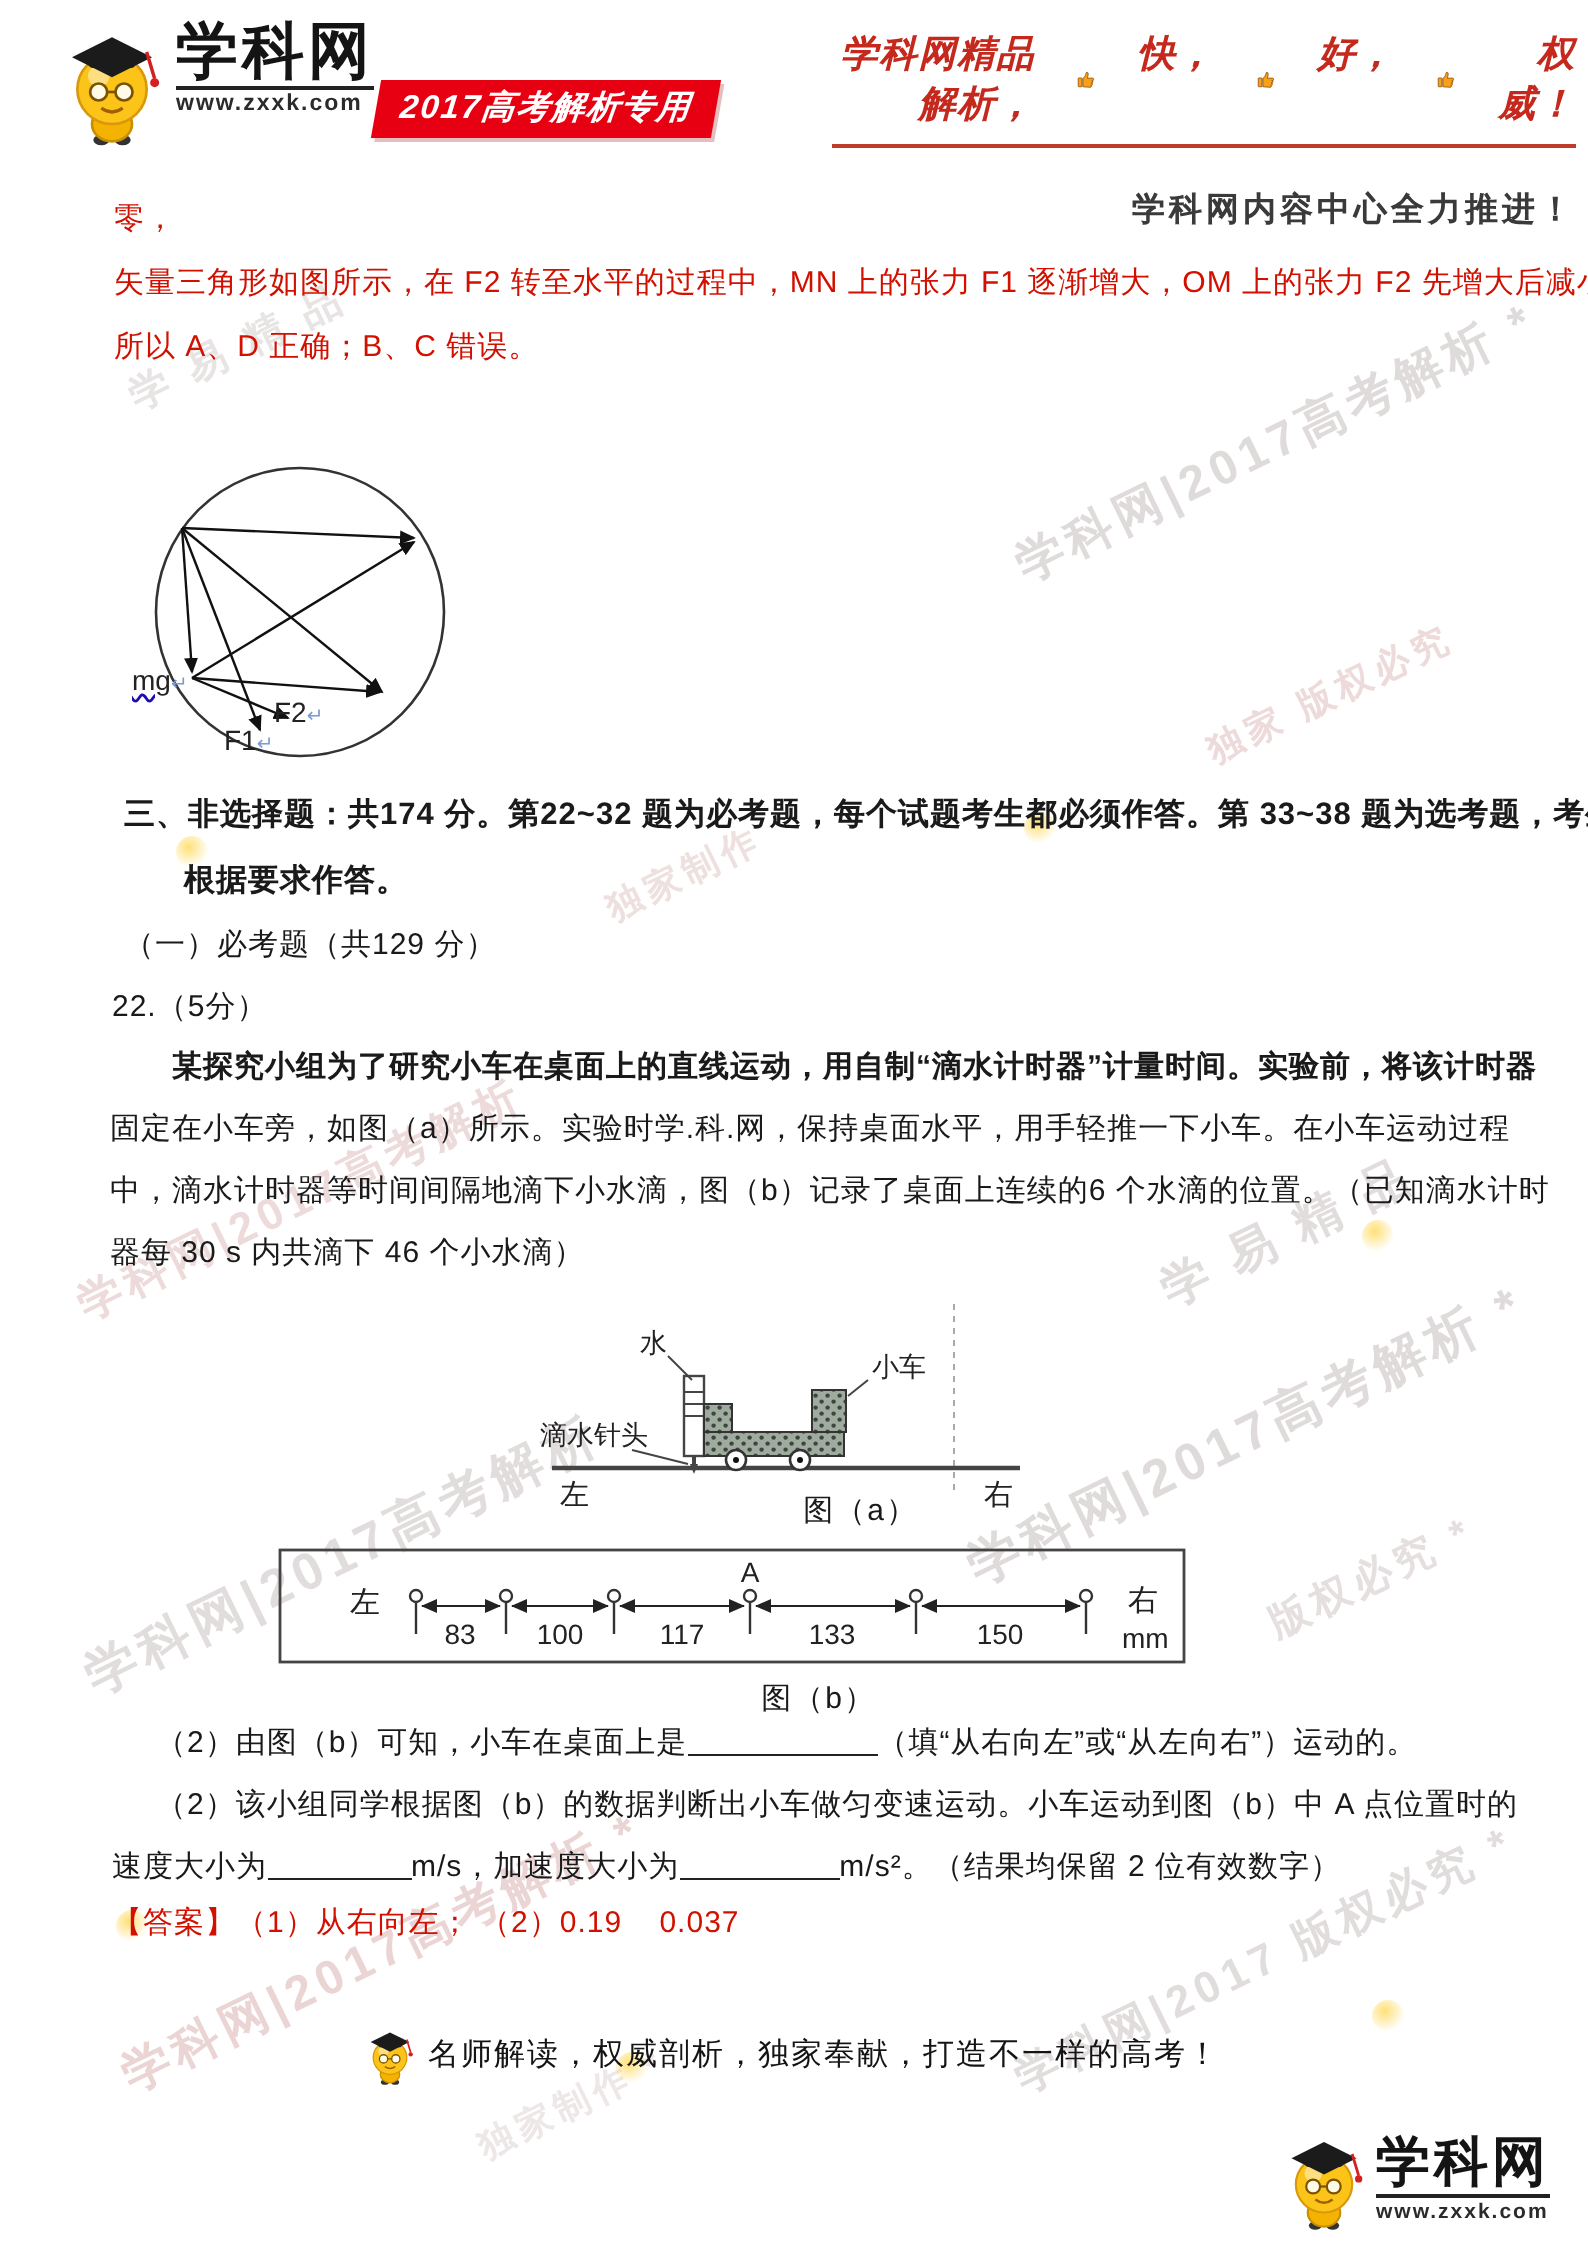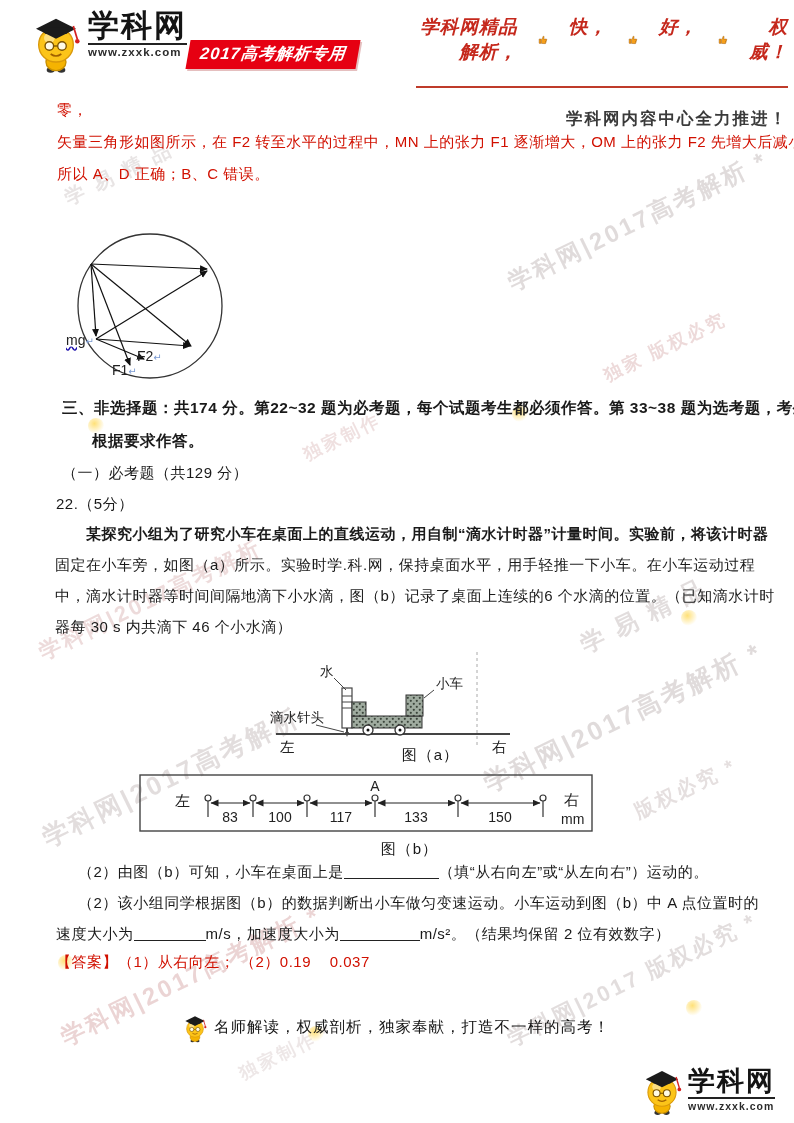--- a/index.html
+++ b/index.html
@@ -12,21 +12,21 @@
   .pre{white-space:pre;}
   .blank{display:inline-block;border-bottom:1.2px solid #222;height:14px;vertical-align:-2px;}
   
   .logo-wrap{left:28px;top:10px;display:flex;align-items:flex-start;}
   .logo-text .name{font-size:31px;font-weight:900;letter-spacing:2px;color:#141414;line-height:32px;}
   .logo-text .url{display:block;font-size:11.5px;font-weight:bold;color:#2b2b2b;letter-spacing:1px;border-top:2px solid #222;padding-top:1px;margin-top:1px;}
   .banner{left:188px;top:40px;background:#e60012;transform:skewX(-10deg);padding:3px 12px 4px 12px;box-shadow:2px 2px 0 rgba(150,0,0,.25);}
   .banner span{display:inline-block;transform:skewX(4deg);color:#fff;font-weight:bold;font-style:italic;font-size:16.5px;letter-spacing:1px;}
   .slogan{right:6px;top:14px;width:372px;text-align:right;}
   .slogan .cal{display:inline-flex;align-items:baseline;gap:20px;color:#c5281c;font-family:"Liberation Serif","DejaVu Serif",serif;
-               font-weight:bold;font-style:italic;font-size:18.5px;letter-spacing:1px;border-bottom:2.5px solid #bf3b2a;padding-bottom:22px;}
+               font-weight:bold;font-style:italic;font-size:18.5px;letter-spacing:1px;border-bottom:2.5px solid #bf3b2a;padding-bottom:8px;}
   .slogan .sub{margin-top:20px;font-size:16.5px;font-weight:bold;color:#3a3a3a;letter-spacing:2px;}
   .thumb{width:17px;height:17px;align-self:center;}
   
   .wm{position:absolute;transform:rotate(-26deg);letter-spacing:3px;pointer-events:none;white-space:nowrap;font-weight:bold;}
   .blob{position:absolute;width:16px;height:16px;border-radius:50%;
         background:radial-gradient(circle at 40% 35%,rgba(255,214,74,.75),rgba(255,214,74,0) 72%);pointer-events:none;}
   
   .cap{font-size:15px;letter-spacing:1px;text-align:right;width:120px;}
   .diag-label{position:absolute;font-size:14px;color:#222;white-space:nowrap;}
   .ret{color:#7b9bd2;font-size:10px;}

